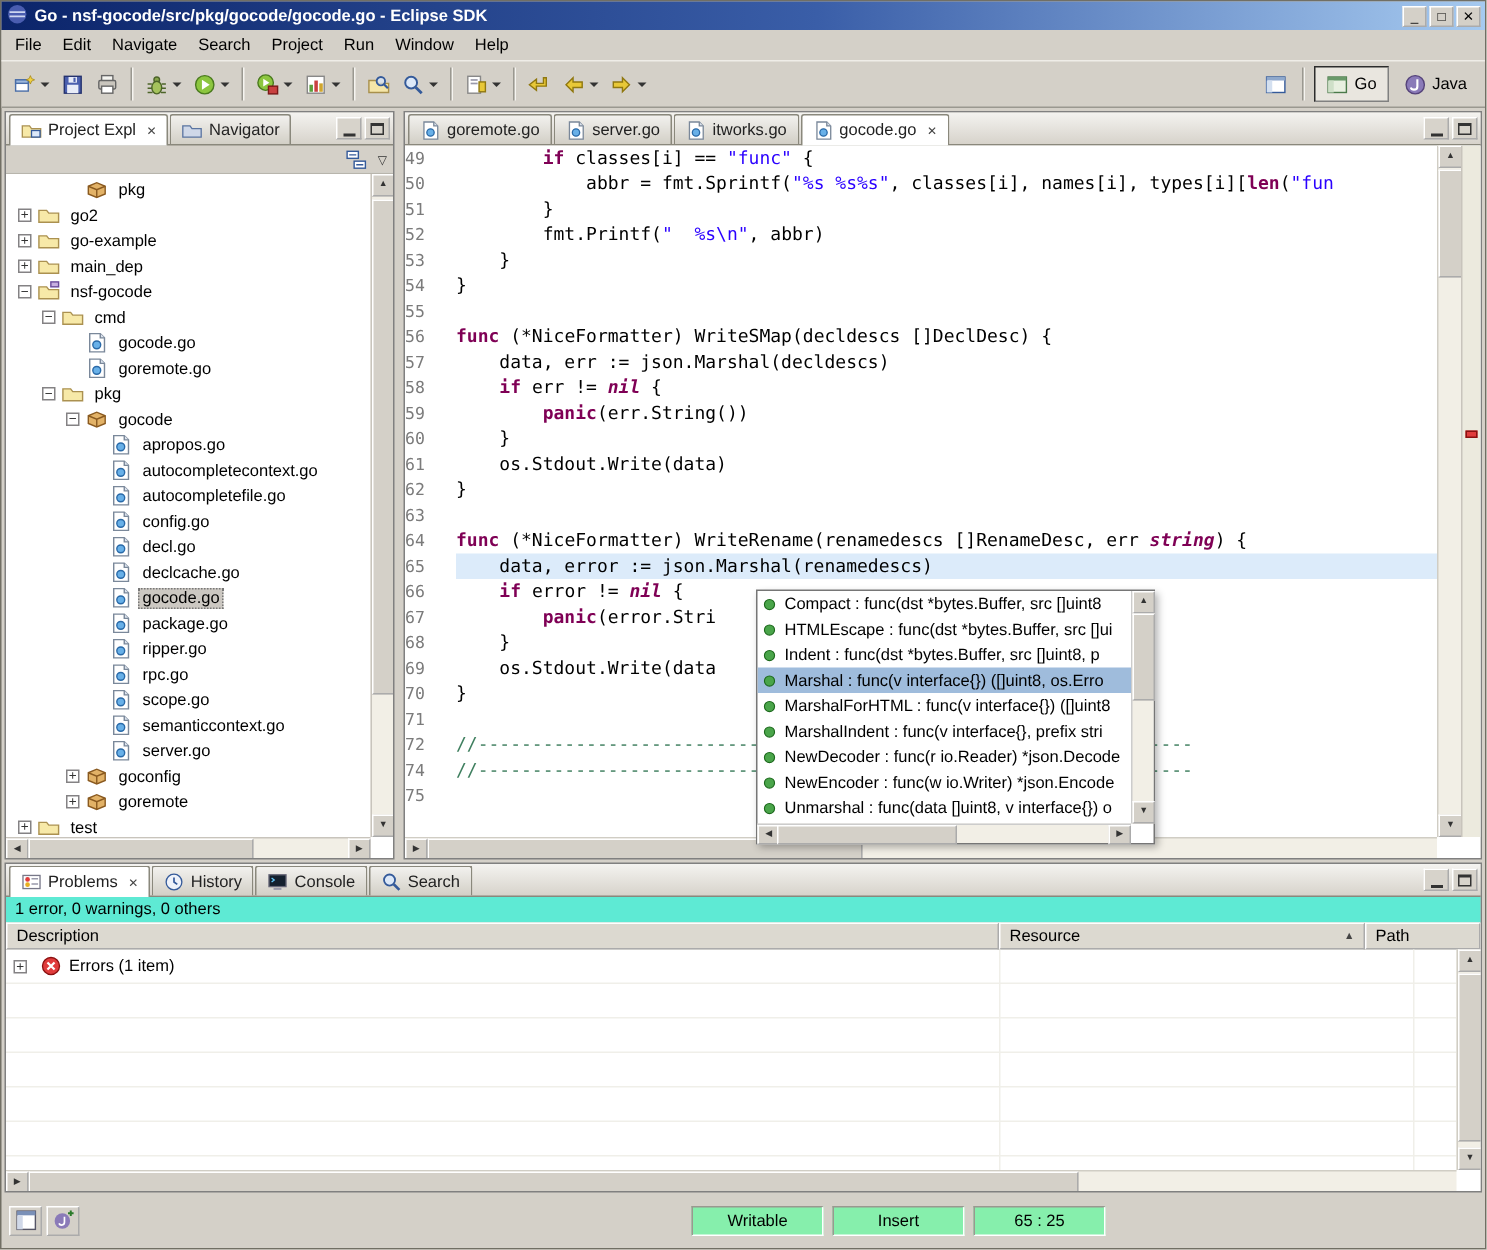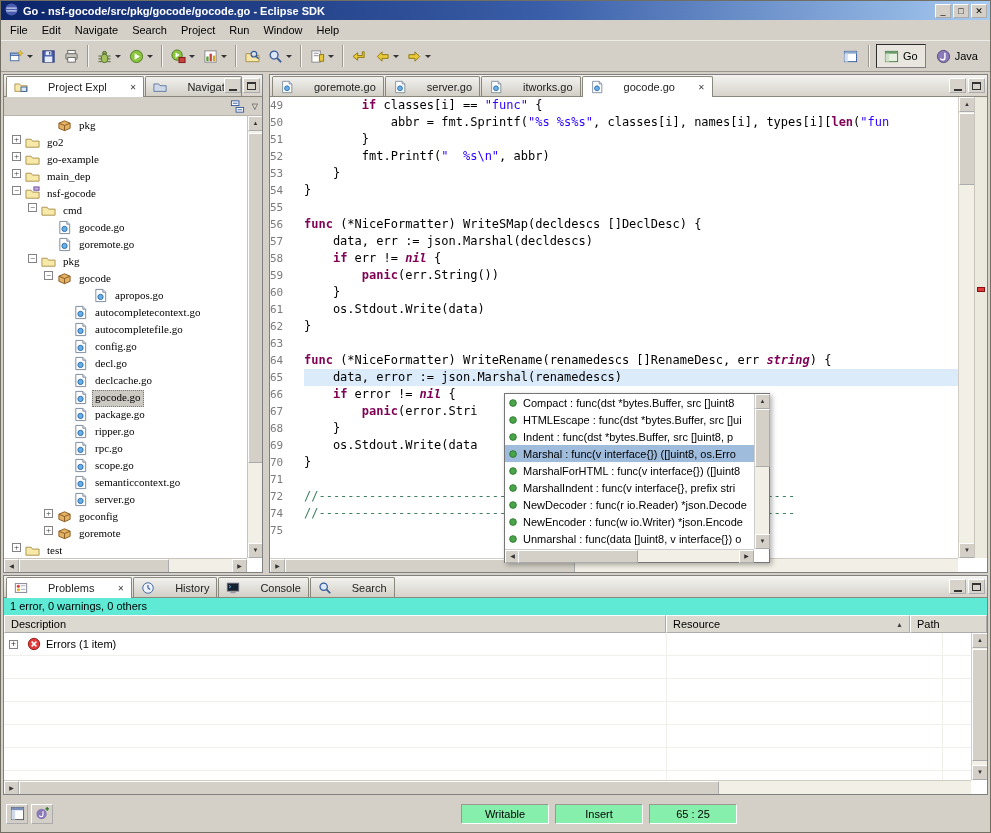--- a/index.html
+++ b/index.html
@@ -30,38 +30,38 @@
   .persp-btn{display:flex;align-items:center;gap:4px;height:24px;padding:2px 7px;border:1px solid transparent;background:transparent;font-size:11px;}
   .persp-btn.active{border:1px solid #808080;border-style:inset;background:#e9e6df;}
   
   .main{flex:none;height:503px;display:flex;padding:2px;gap:3px;}
   .view{display:flex;flex-direction:column;border:1px solid #808080;background:#d4d0c8;min-width:0;}
   .left{width:260px;flex:none;}
   .editor{flex:1;}
   .tabstrip{height:22px;flex:none;display:flex;align-items:flex-end;padding:2px 2px 0 2px;position:relative;
     background:linear-gradient(#f4f3f0,#d7d3cb);border-bottom:1px solid #8a887c;}
   .tabs{display:flex;align-items:flex-end;height:100%;}
-  .tab{display:flex;align-items:center;gap:20px;height:20px;padding:0 7px;margin-right:1px;white-space:nowrap;
+  .tab{display:flex;align-items:center;gap:4px;height:20px;padding:0 7px;margin-right:1px;white-space:nowrap;
     border:1px solid #8a887c;border-bottom:none;border-radius:2px 2px 0 0;
     background:linear-gradient(#f2f1ee,#d2cfc6);color:#222;}
   .tab .icon svg{width:14px;height:14px;}
   .tab.active{background:#fff;margin-bottom:-1px;height:21px;z-index:2;}
   .tab-close{font-size:8px;color:#444;margin-left:3px;}
   .corner{position:absolute;right:2px;top:3px;display:flex;gap:2px;}
   .vbtn{width:17px;height:15px;background:#d7d3cb;border:1px outset #fff;padding:0;}
   .glyph-min{display:block;width:8px;height:2px;background:#333;margin:9px auto 1px;}
   .glyph-max{display:block;width:9px;height:8px;border:1px solid #333;border-top:2px solid #333;margin:2px auto;}
   .viewbar{height:18px;flex:none;display:flex;justify-content:flex-end;align-items:center;gap:4px;
     padding:0 4px;background:#d4d0c8;}
   .vb-btn{width:20px;height:16px;border:1px solid transparent;background:transparent;padding:0;display:flex;align-items:center;justify-content:center;}
   .menu-arrow{font-size:8px;color:#333;}
   
   .tree-wrap{flex:1;position:relative;background:#fff;overflow:hidden;border-top:1px solid #b8b5ac;}
   .tree{position:absolute;top:0;left:0;right:15px;bottom:14px;overflow:hidden;padding-top:2px;}
-  .tree-row{display:flex;height:17px;white-space:nowrap;font-family:Liberation Serif, serif;}
+  .tree-row{display:flex;align-items:center;height:17px;white-space:nowrap;}
   .expander{width:9px;height:9px;flex:none;border:1px solid #848284;background:#fff;color:#333;
     font-size:9px;line-height:7px;text-align:center;margin-right:4px;display:inline-block;}
   .expander-slot{width:13px;flex:none;}
   .tree-row .icon{margin-right:4px;}
   .tree-label{padding:1px 3px;}
   .tree-label.selected{background:#ccc8c2;border:1px dotted #777;padding:0 2px;}
   
   .sbv{position:absolute;top:0;right:0;bottom:14px;width:15px;background:#f2efe6;border-left:1px solid #c8c4bc;}
   .sb-arrow{position:absolute;left:0;width:15px;height:15px;background:#d4d0c8;border:1px outset #fff;
     font-size:6px;line-height:13px;text-align:center;color:#333;display:block;}
@@ -455,21 +455,21 @@
             <div class="tree-row" style="padding-left: 40px;">
               <span class="expander">−</span>
               <span class="icon">
                 <svg viewBox="0 0 16 16">
                   <path d="M2 5.5L8 3l6 2.5V11L8 13.5 2 11z" fill="#e2b267" stroke="#8a5a20"></path>
                   <path d="M2 5.5L8 8l6-2.5M8 8v5.5" stroke="#8a5a20" fill="none"></path>
                 </svg>
               </span>
               <span class="tree-label">gocode</span>
             </div>
-            <div class="tree-row" style="padding-left: 76px;">
+            <div class="tree-row" style="padding-left: 56px;">
               <span class="expander-slot"></span>
               <span class="icon">
                 <svg viewBox="0 0 16 16">
                   <path d="M3 1.5h7.5l3 3v10H3z" fill="#fff" stroke="#7a889a"></path>
                   <path d="M10.5 1.5v3h3" fill="#dde4ee" stroke="#7a889a"></path>
                   <circle cx="8" cy="9.5" r="2.8" fill="#68b0e8" stroke="#2a6aa8"></circle>
                 </svg>
               </span>
               <span class="tree-label">apropos.go</span>
             </div>

